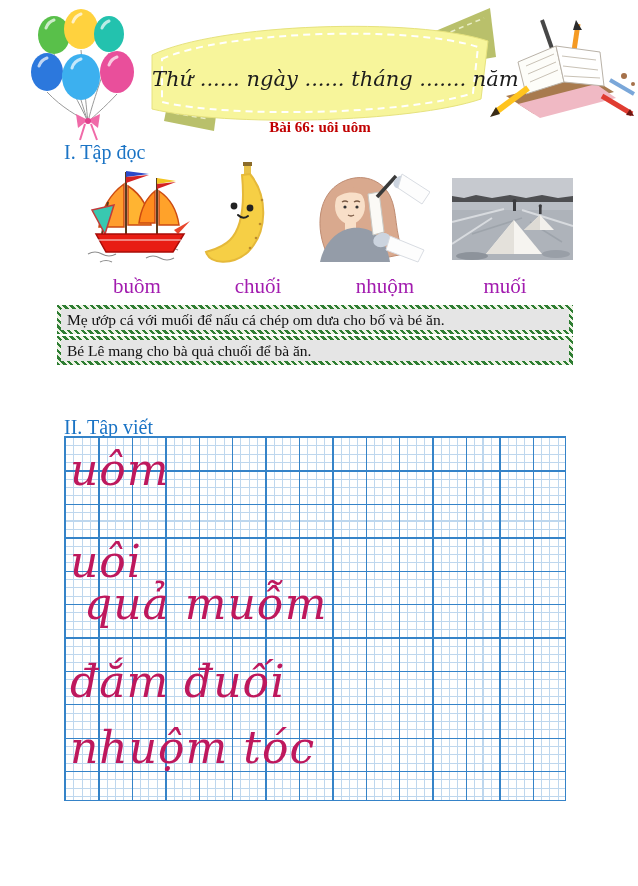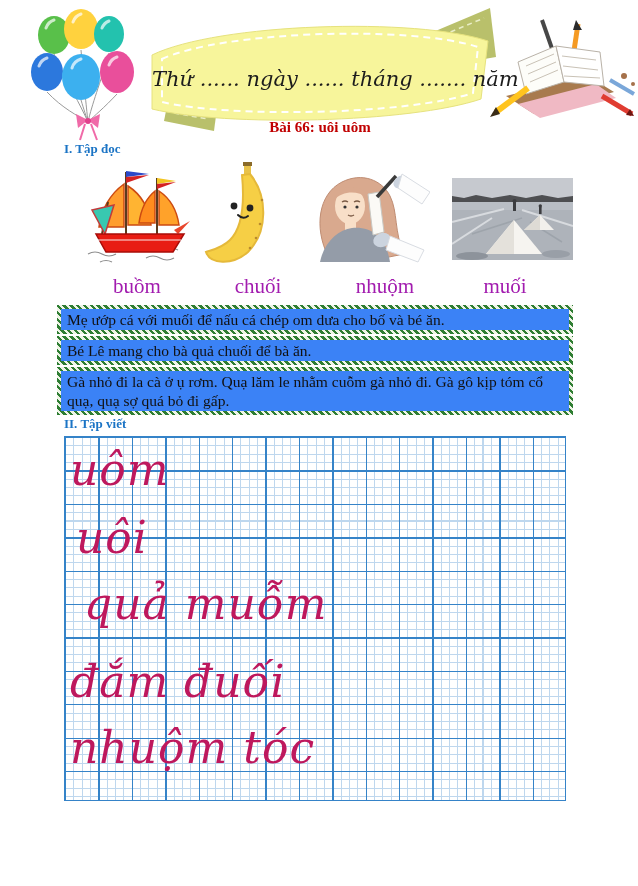--- a/index.html
+++ b/index.html
@@ -24,21 +24,21 @@
     font-size: 21px; color: #1c1c1c;
     white-space: nowrap;
   }
   .books { left: 490px; top: 18px; width: 146px; height: 104px; }
   .lesson-title {
     left: 160px; top: 119px; width: 320px;
     text-align: center;
     font-weight: bold; font-size: 15px; color: #c00000;
   }
   .section-heading {
-    font-weight: bold; font-size: 13px; color: #1b74c5;
+    font-weight: normal; font-size: 20px; color: #1b74c5;
   }
   .heading-reading { left: 64px; top: 141px; }
   .heading-writing { left: 64px; top: 416px; }
 
   
   .fig { position: absolute; }
   .fig svg { width: 100%; height: 100%; display: block; }
   .fig-boat   { left: 86px;  top: 164px; width: 108px; height: 102px; }
   .fig-banana { left: 202px; top: 160px; width: 80px;  height: 112px; }
   .fig-hair   { left: 298px; top: 166px; width: 132px; height: 98px; }
@@ -50,21 +50,21 @@
   .vl-0 { left: 92px; }
   .vl-1 { left: 213px; }
   .vl-2 { left: 340px; }
   .vl-3 { left: 460px; }
 
   
   .sentences { left: 57px; top: 305px; width: 516px; }
   .sentence-box {
     border: 4px solid #2e7d32;
     border-image: repeating-linear-gradient(45deg, #2e7d32 0, #2e7d32 2.4px, #eef4e6 2.4px, #eef4e6 4.8px) 4;
-    background: #3b82f6;
+    background: #e5e5e5;
     padding: 1px 6px;
     margin-bottom: 2px;
     font-size: 15.5px; line-height: 19px; color: #111;
   }
 
   
   .grid {
     left: 64px; top: 436px; width: 502px; height: 365px;
     background-color: #ffffff;
     border: 1.5px solid #3583c8;
@@ -75,21 +75,21 @@
       repeating-linear-gradient(to bottom, #bed7ee 0, #bed7ee 1px, transparent 1px, transparent 8.35px);
   }
   .hand {
     position: absolute;
     font-family: "DejaVu Serif", serif;
     font-style: italic;
     font-size: 44px; color: #be185d;
     white-space: nowrap; letter-spacing: 1px;
   }
   .hw-0 { left: 70px; top: 444px; }
-  .hw-1 { left: 70px; top: 512px; margin-left: 6px; }
+  .hw-1 { left: 70px; top: 536px; }
   .hw-2 { left: 84px; top: 578px; }
   .hw-3 { left: 70px; top: 656px; }
   .hw-4 { left: 70px; top: 722px; }
 </style>
 </head>
 <body>
 
 <div class="abs balloons">
   <svg viewBox="0 0 112 140" xmlns="http://www.w3.org/2000/svg">
     <g stroke="#9a9a9a" stroke-width="1" fill="none">
@@ -248,21 +248,20 @@
 </div>
 
 <span class="vocab-label vl-0">buồm</span>
 <span class="vocab-label vl-1">chuối</span>
 <span class="vocab-label vl-2">nhuộm</span>
 <span class="vocab-label vl-3">muối</span>
 
 <div class="abs sentences">
   <div class="sentence-box">Mẹ ướp cá với muối để nấu cá chép om dưa cho bố và bé ăn.</div>
   <div class="sentence-box">Bé Lê mang cho bà quả chuối để bà ăn.</div>
-  <div class="sentence-box">Gà nhỏ đi la cà ở ụ rơm. Quạ lăm le nhằm cuỗm gà nhỏ đi. Gà gô kịp tóm cổ quạ, quạ sợ quá bỏ đi gấp.</div>
 </div>
 
 <div class="abs section-heading heading-writing">II. Tập viết</div>
 
 <div class="abs grid"></div>
 <div class="hand hw-0">uôm</div>
 <div class="hand hw-1">uôi</div>
 <div class="hand hw-2">quả muỗm</div>
 <div class="hand hw-3">đắm đuối</div>
 <div class="hand hw-4">nhuộm tóc</div>

